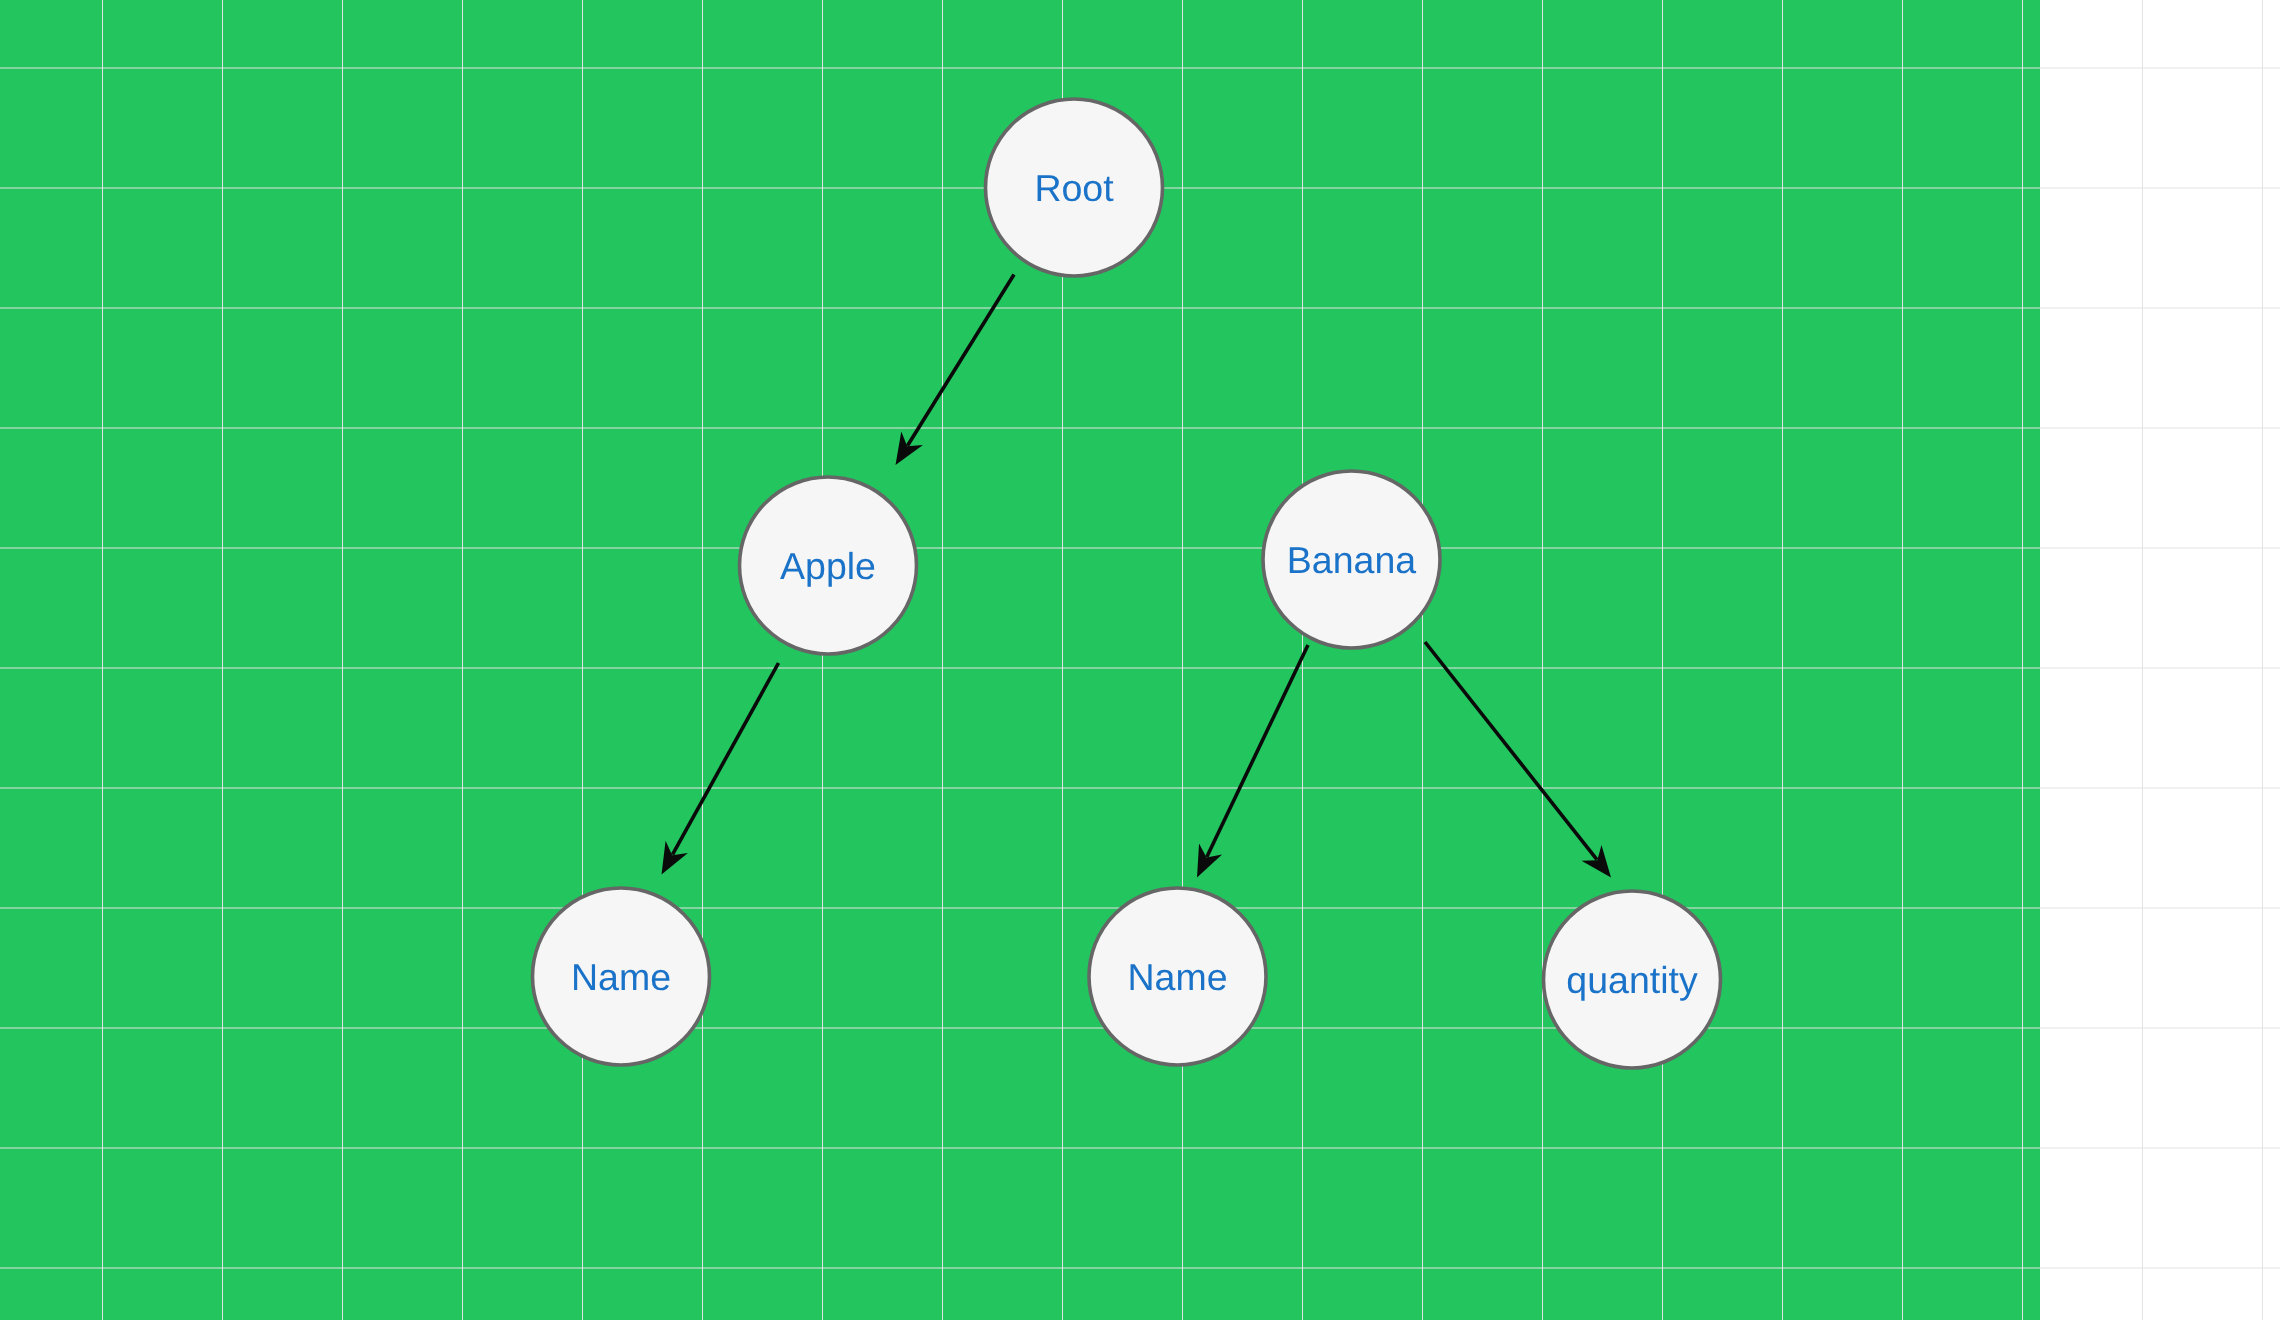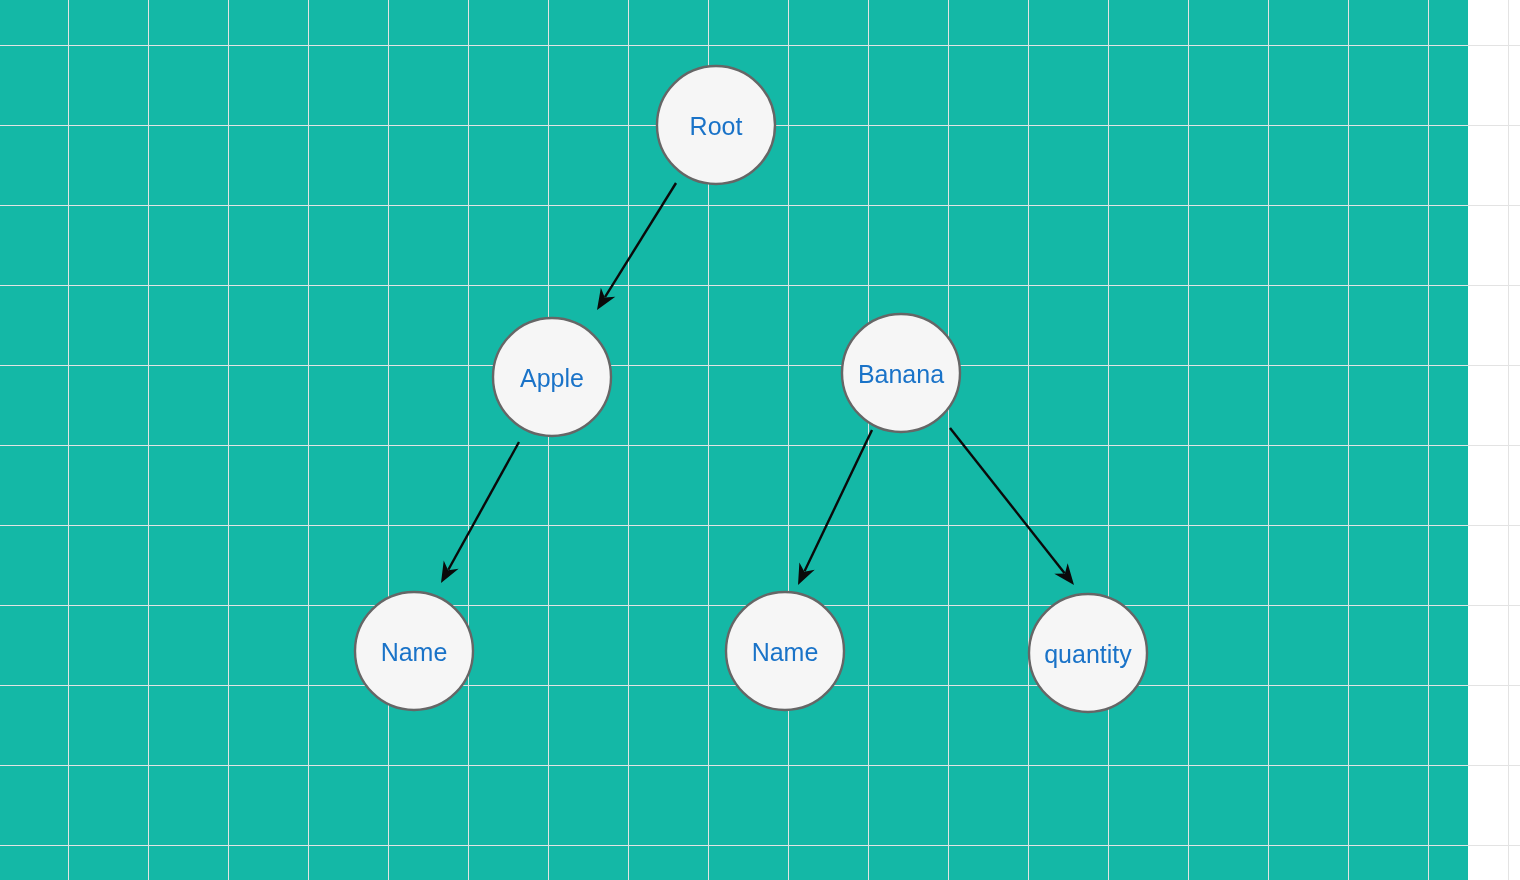--- a/index.html
+++ b/index.html
@@ -8,23 +8,23 @@
     background: #ffffff;
   }
   body {
     width: 1520px;
     height: 880px;
     overflow: hidden;
     font-family: "Liberation Sans", sans-serif;
   }
   #canvas {
     position: relative;
-    width: 1468px;
+    width: 1360px;
     height: 880px;
-    background-color: #14b8a6;
+    background-color: #22c55e;
     text-decoration: underline;
   }
   
   #grid-background {
     position: absolute;
     left: 0;
     top: 0;
     width: 1520px;
     height: 880px;
     background-image:

